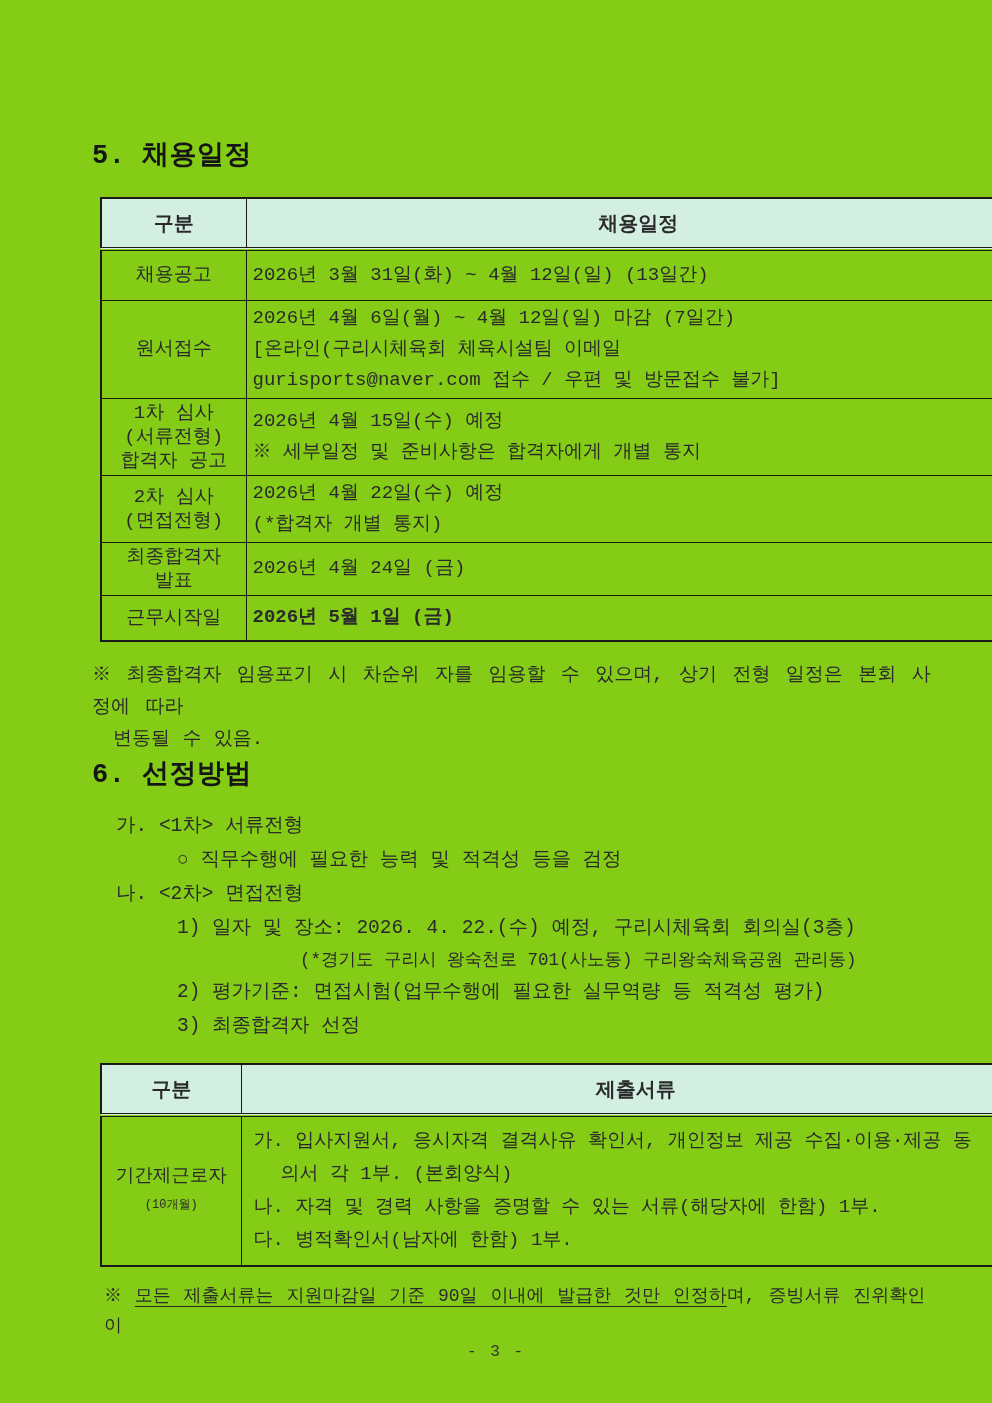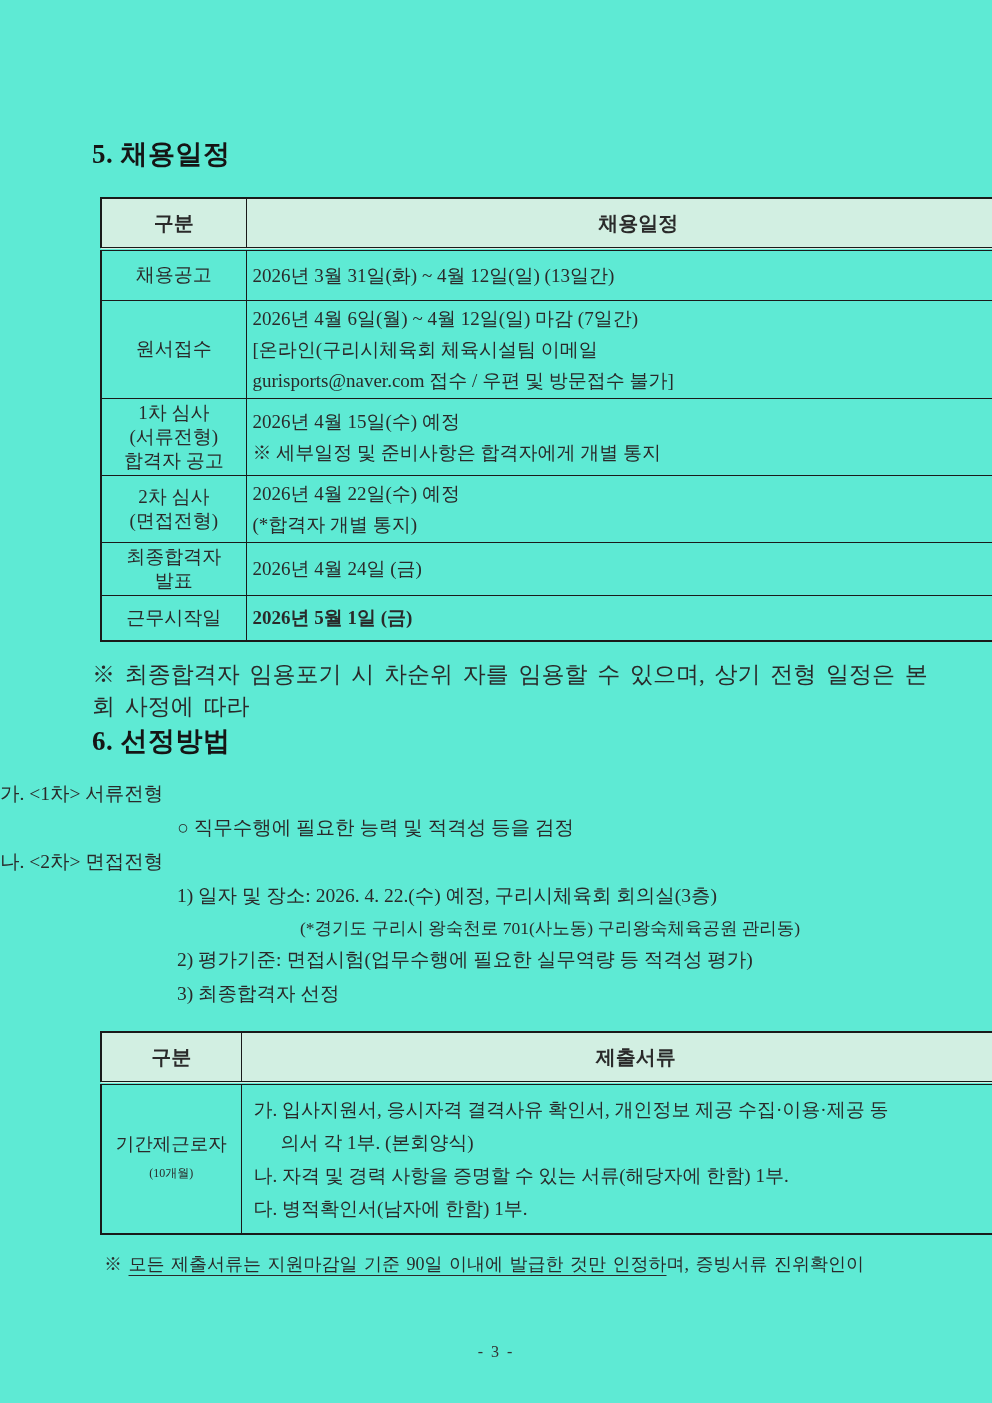--- a/index.html
+++ b/index.html
@@ -1,20 +1,20 @@
 <!DOCTYPE html>
 <html lang="ko"><head>
 <meta charset="utf-8">
 <style>
   html,body{margin:0;padding:0;background:#fff;}
   .page{
     position:relative;
     width:992px;height:1403px;
-    background:#5eead4;
-    font-family:Liberation Serif, serif;
+    background:#84cc16;
+    font-family:Liberation Mono, monospace;
     color:#1c1c1c;
     overflow:hidden;
   }
   .content{padding-top:136px;}
   h2.sec-title{
     margin:0 0 0 92px;
     font-size:27px;
     font-weight:bold;
     letter-spacing:0.5px;
     color:#151515;
@@ -58,31 +58,31 @@
   #schedule-table tr.r1{height:90px;}
   #schedule-table tr.r2{height:74px;}
   #schedule-table tr.r3{height:63px;}
   #schedule-table tr.r4{height:52px;}
   #schedule-table tr.r5{height:46px;}
   #schedule-table tr.bold .content-cell{font-weight:bold;}
   #schedule-table{margin-top:25px;}
   
   .note1{
     margin:17px 60px 0 92px;
-    font-size:23px;
+    font-size:19px;
     line-height:32px;
     word-spacing:4px;
     color:#2a2a2a;
   }
   .note1 .l2{padding-left:21px;display:block;word-spacing:1px;}
   
   .sec6-title{margin-top:24px;}
   .m-list{margin-top:18px;font-size:19.5px;color:#2a2a2a;}
   .m-item{line-height:34px;}
-  .m-item.lv1{}
+  .m-item.lv1{padding-left:116px;}
   .m-item.lv2{padding-left:150px;margin-left:27px;}
   .m-item.lv3{padding-left:300px;}
   .m-item.small{font-size:17.5px;line-height:30px;}
   
   .sec7-line{margin:26px 0 0 92px;}
   .sec7-line .big{font-size:27px;font-weight:bold;color:#151515;letter-spacing:0.5px;}
   .sec7-line .sub{font-size:19.5px;color:#2a2a2a;}
   .sec7-line .emph{font-style:italic;font-weight:bold;}
   #documents-table{margin-top:20px;}
   #documents-table col.c1{width:140px;}
@@ -161,20 +161,21 @@
           </tr>
           <tr class="r5 bold">
             <td class="label-cell">근무시작일</td>
             <td class="content-cell">2026년 5월 1일 (금)</td>
           </tr>
         </tbody>
     </table>
 
     <div class="note1">
       <span class="l1">※ 최종합격자 임용포기 시 차순위 자를 임용할 수 있으며, 상기 전형 일정은 본회 사정에 따라</span>
+      <span class="l2">변동될 수 있음.</span>
     </div>
 
     <h2 class="sec-title sec6-title">6. 선정방법</h2>
 
     <div class="m-list">
 
     <div class="m-item lv1">가. &lt;1차&gt; 서류전형</div>
         <div class="m-item lv2">○ 직무수행에 필요한 능력 및 적격성 등을 검정</div>
         <div class="m-item lv1">나. &lt;2차&gt; 면접전형</div>
         <div class="m-item lv2">1) 일자 및 장소: 2026. 4. 22.(수) 예정, 구리시체육회 회의실(3층)</div>

